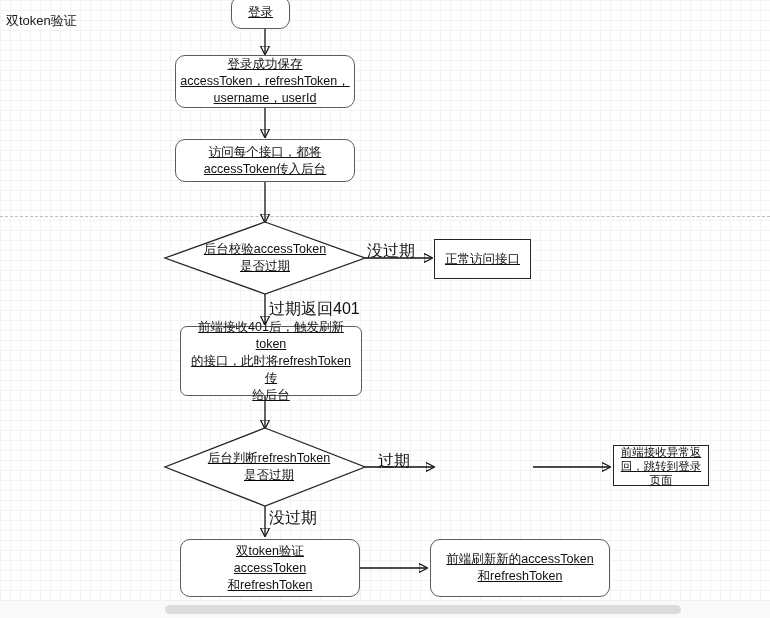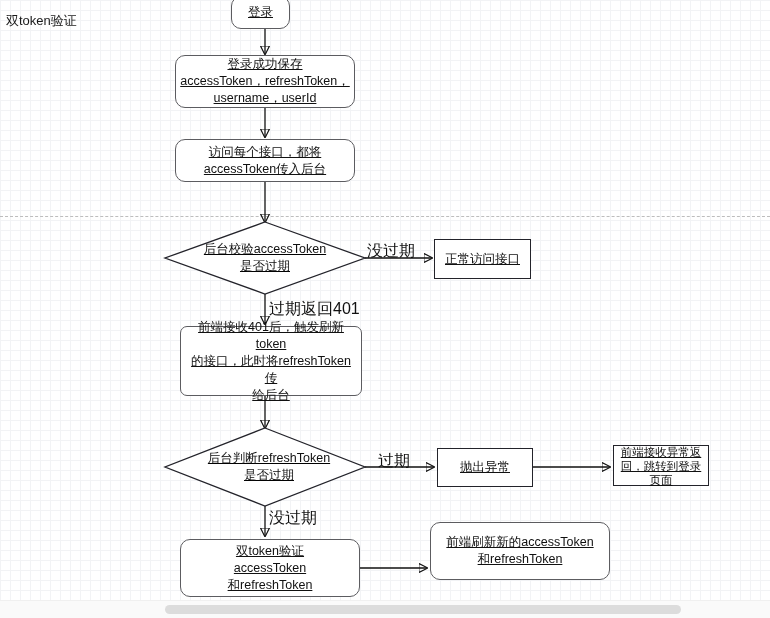--- a/index.html
+++ b/index.html
@@ -213,37 +213,34 @@
   </div>
 
   <div class="diamond" style="left:165px; top:428px; width:200px; height:78px;">
     <svg width="200" height="78" viewBox="0 0 200 78">
       <polygon points="100,0 200,39 100,78 0,39" fill="#ffffff" stroke="#23232a" stroke-width="1.3"></polygon>
     </svg>
     <span class="txt" style="white-space:pre-line;margin-left:8px;">后台判断refreshToken
 是否过期</span>
   </div>
 
-  <div class="node rect" style="left:437px; top:448px; width:96px; height:39px;">
-    <span class="txt">抛出异常</span>
-  </div>
 
   <div class="node rect" style="left:613px; top:445px; width:96px; height:41px; white-space:pre-line; font-size:11.5px; line-height:14px;">
     <span class="txt">前端接收异常返
 回，跳转到登录
 页面</span>
   </div>
 
   <div class="node rounded" style="left:180px; top:539px; width:180px; height:58px; white-space:pre-line;">
     <span class="txt">双token验证
 accessToken
 和refreshToken</span>
   </div>
 
-  <div class="node rounded" style="left:430px; top:522px; width:180px; height:58px; white-space:pre-line;">
+  <div class="node rounded" style="left:430px; top:539px; width:180px; height:58px; white-space:pre-line;">
     <span class="txt">前端刷新新的accessToken
 和refreshToken</span>
   </div>
 
   <div class="edge-label" style="left:367px; top:243px;">没过期</div>
 
   <div class="edge-label" style="left:269px; top:301px;">过期返回401</div>
 
   <div class="edge-label" style="left:378px; top:453px;">过期</div>
 

